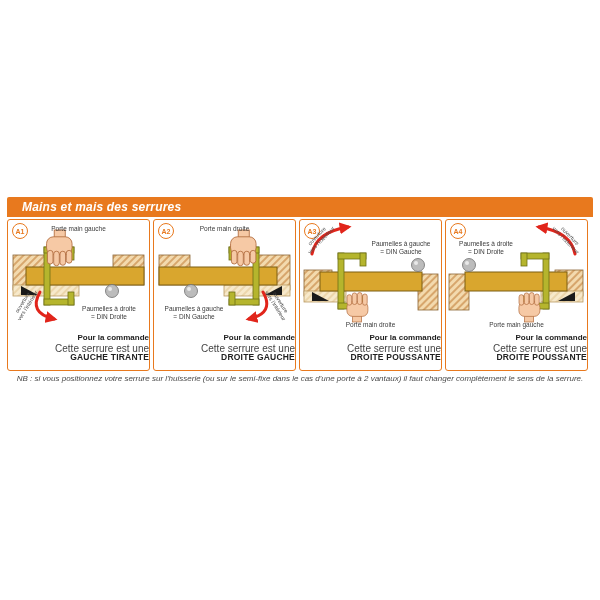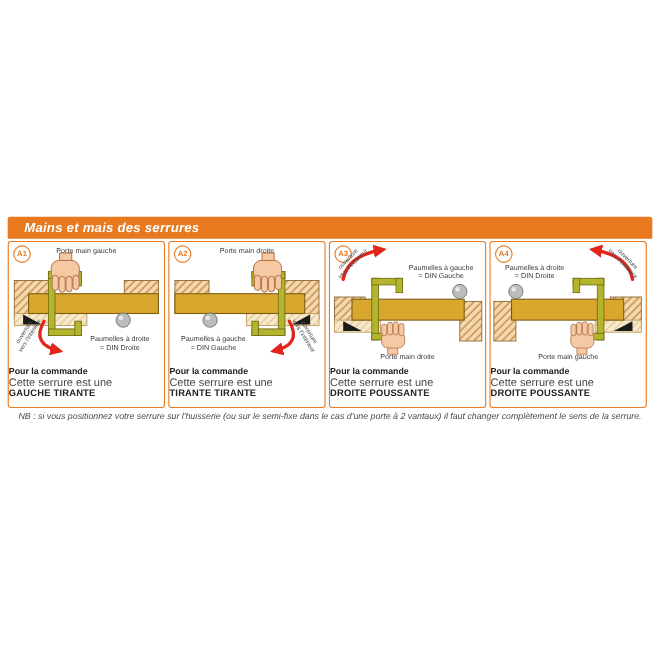--- a/index.html
+++ b/index.html
@@ -16,21 +16,21 @@
   .door-label-bot{left:0;right:0;top:101px;}
   .hinge-r{left:62px;top:85px;width:78px;}
   .hinge-l{left:1px;top:85px;width:78px;}
   .hinge-tr{left:62px;top:20px;width:78px;}
   .hinge-tl{left:1px;top:20px;width:78px;}
   .rot{position:absolute;font-size:5.5px;line-height:6px;color:#4a4a4a;text-align:center;z-index:3;width:46px;}
   .rot-a1{left:-6px;top:78px;transform:rotate(-58deg);}
   .rot-a2{left:101px;top:78px;transform:rotate(58deg);}
   .rot-a3{left:-4px;top:12px;transform:rotate(-46deg);}
   .rot-a4{left:99px;top:12px;transform:rotate(46deg);}
-  .cmd{position:absolute;left:0;right:0;text-align:left;z-index:3;color:#222;}
+  .cmd{position:absolute;left:0;right:0;text-align:right;z-index:3;color:#222;}
   .cmd1{top:113px;font-weight:bold;font-size:8px;}
   .cmd2{top:123px;font-size:10px;color:#444;}
   .cmd3{top:132px;font-weight:bold;font-size:8.5px;letter-spacing:.2px;}
   .diagram{position:absolute;left:0;top:0;width:141px;height:150px;z-index:1;overflow:visible;}
   .wall{fill:url(#hatch);stroke:#8a6434;stroke-width:.8;}
   .strip{fill:url(#hatch2);stroke:#b99a62;stroke-width:.8;}
   .door{fill:#D9A62E;stroke:#7d5f12;stroke-width:1;}
   .hdl{fill:#B5B52D;stroke:#6E7014;stroke-width:.8;}
   .latch{fill:#1a1a1a;}
   .hinge{fill:#BCBCBC;stroke:#6f6f6f;stroke-width:.8;}
@@ -132,21 +132,21 @@
       <div class="rot rot-a2">
         <div>ouverture</div>
           <div>vers l'intérieur</div>
       </div>
       <div class="lbl hinge-l">
         <div>Paumelles à gauche</div>
           <div>= DIN Gauche</div>
       </div>
       <div class="cmd cmd1">Pour la commande</div>
       <div class="cmd cmd2">Cette serrure est une</div>
-      <div class="cmd cmd3">TIRANTE TIRANTE</div>
+      <div class="cmd cmd3">DROITE GAUCHE</div>
     </div>
 
     <div class="panel">
       <div class="badge">A3</div>
       <svg class="diagram" viewBox="0 0 141 150">
         <rect class="wall" x="4" y="50" width="28" height="26"></rect>
         <rect class="wall" x="118" y="54" width="20" height="36"></rect>
         <rect class="strip" x="4" y="71" width="42" height="11"></rect>
         <polygon class="latch" points="12,72 29,81 12,81"></polygon>
         <rect class="door" x="20" y="52" width="102" height="19"></rect>

